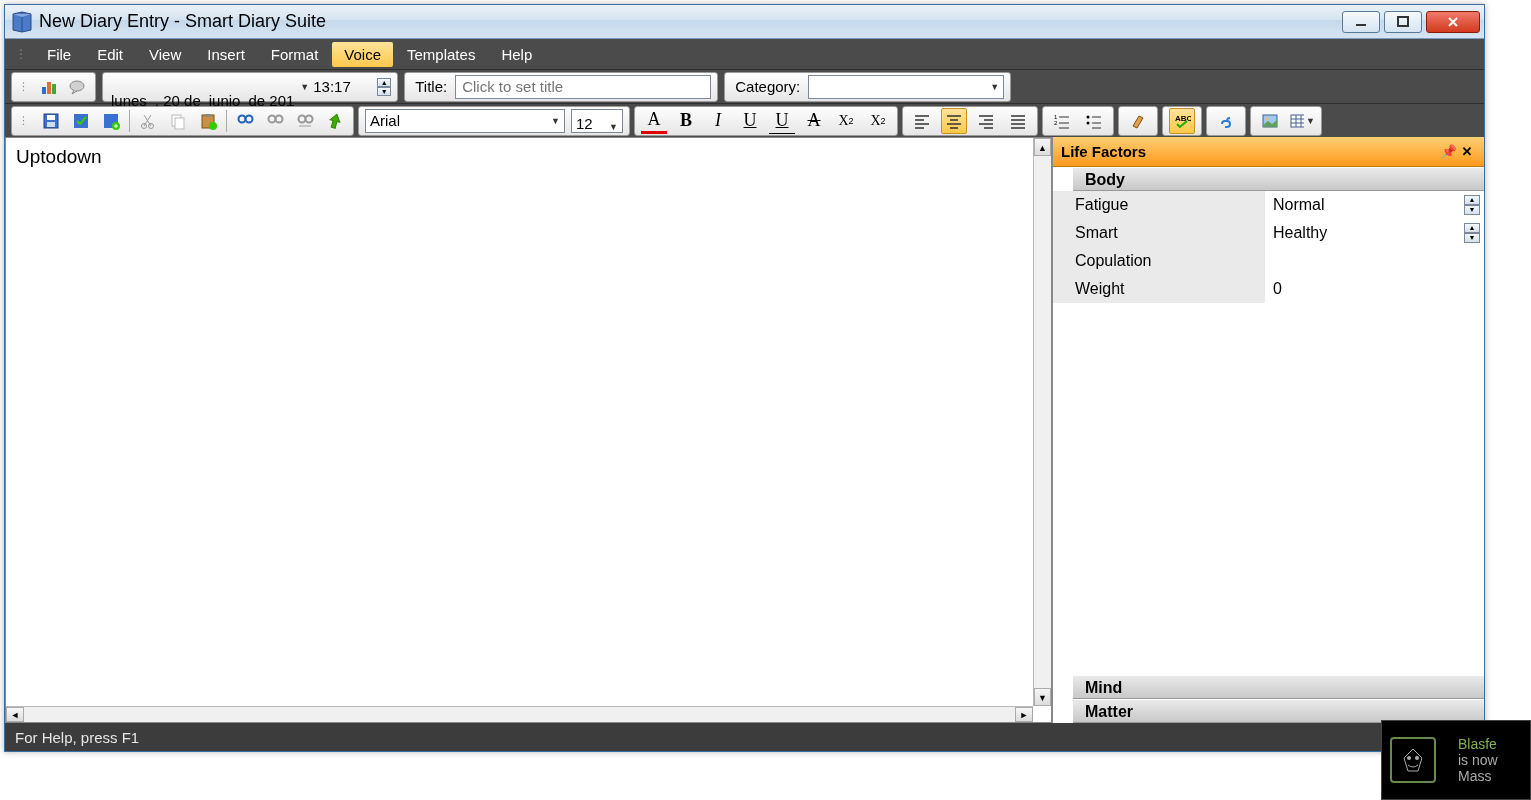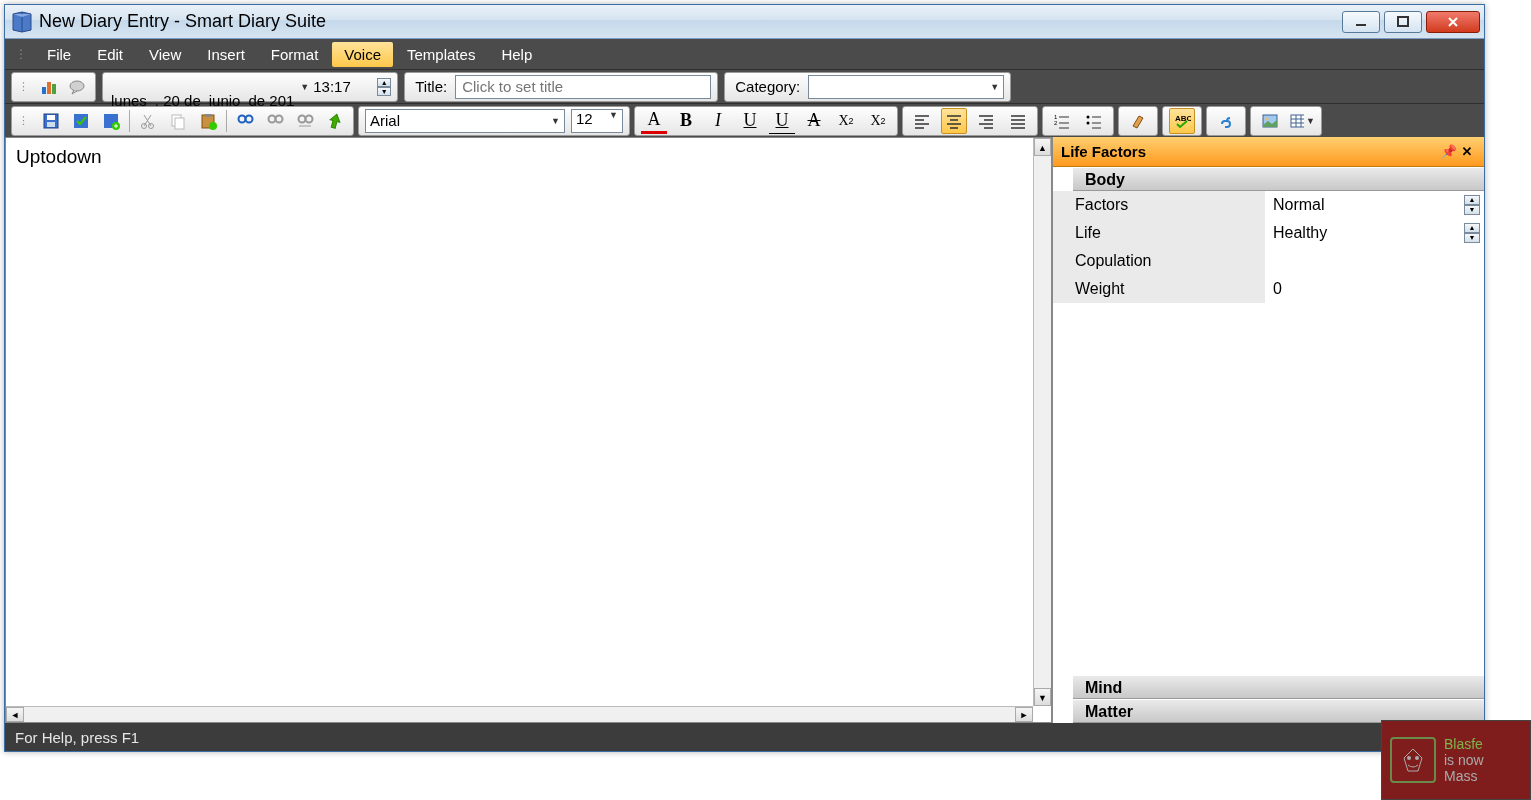--- a/index.html
+++ b/index.html
@@ -32,21 +32,21 @@
 .spin div { width: 14px; height: 9px; border: 1px solid #7a8a9a; background: linear-gradient(#f4f8fb,#d4e0ea); font-size: 7px; text-align: center; line-height: 7px; }
 .lbl { font-size: 15px; color: #000; padding: 0 4px; }
 .title-input { border: 1px solid #7a8a9a; height: 24px; width: 256px; font-size: 15px; padding: 0 6px; color: #0c4a6e; }
 .cat-select { border: 1px solid #7a8a9a; height: 24px; width: 196px; background: #fff; }
 
 
 .toolbar2 { height: 34px; background: #4b4b4b; display: flex; align-items: center; padding: 0 6px; gap: 4px; border-top: 1px solid #2f2f2f; }
 .tbflat { background: linear-gradient(#fefefe,#e6e6e6); border: 1px solid #9a9a9a; border-radius: 3px; height: 30px; display: flex; align-items: center; padding: 0 6px; gap: 6px; }
 .tbflat .sep { width: 1px; height: 22px; background: #aaa; }
 .font-select { border: 1px solid #7a8a9a; height: 24px; width: 200px; font-size: 15px; padding: 0 4px; background: #fff; display: flex; align-items: center; justify-content: space-between; }
-.size-select { border: 1px solid #7a8a9a; height: 24px; width: 52px; font-size: 15px; padding: 0 4px; background: #fff; display: flex; align-items: flex-start; justify-content: space-between; }
+.size-select { border: 1px solid #7a8a9a; height: 24px; width: 52px; font-size: 15px; padding: 0 4px; background: #fff; display: flex; align-items: flex-end; justify-content: space-between; }
 .fmt-btn { width: 26px; height: 26px; display: flex; align-items: center; justify-content: center; font-size: 18px; font-family: 'Times New Roman', serif; cursor: default; }
 .fmt-btn.active { background: linear-gradient(#ffe39a,#ffc84a); border: 1px solid #c89020; border-radius: 2px; }
 
 
 .main { display: flex; height: calc(100% - 34px - 30px - 34px - 34px - 28px); }
 .editor-wrap { flex: 1; position: relative; border: 1px solid #888; margin: 0; }
 .editor { width: calc(100% - 18px); height: calc(100% - 16px); padding: 8px 10px; font-size: 19px; overflow: auto; }
 .vscroll { position: absolute; right: 0; top: 0; width: 18px; height: calc(100% - 16px); background: #f0f0f0; border-left: 1px solid #bbb; }
 .vscroll .up, .vscroll .down { height: 18px; background: linear-gradient(#f6f6f6,#ddd); text-align: center; font-size: 9px; line-height: 18px; border: 1px solid #aaa; }
 .vscroll .down { position: absolute; bottom: 0; width: 100%; }
@@ -66,21 +66,21 @@
 .factor-row .spinv div { width: 16px; height: 10px; border: 1px solid #7a8a9a; background: linear-gradient(#f4f8fb,#d4e0ea); font-size: 7px; text-align: center; }
 .factors-body { flex: 1; overflow: auto; background: #fff; }
 
 
 .statusbar { height: 28px; background: #3c3c3c; color: #e6e6e6; display: flex; align-items: center; padding: 0 10px; font-size: 15px; }
 .statusbar .sp { flex: 1; }
 .statusbar .dim { color: #7a7a7a; margin: 0 8px; }
 .statusbar .act { color: #eee; margin: 0 8px; }
 
 
-.notif { position: absolute; right: 0; bottom: 0; width: 150px; height: 80px; background: #7f1d1d; border: 1px solid #444; color: #7fb44a; padding: 8px; font-size: 14px; display: flex; gap: 8px; align-items: center; }
+.notif { position: absolute; right: 0; bottom: 0; width: 150px; height: 80px; background: #000000; border: 1px solid #444; color: #7fb44a; padding: 8px; font-size: 14px; display: flex; gap: 22px; align-items: center; }
 .notif .nicon { width: 46px; height: 46px; border: 2px solid #6a8a4a; border-radius: 4px; display: flex; align-items: center; justify-content: center; color: #ccc; }
 
 svg { display: block; }
 </style>
 </head>
 <body>
 
 <div class="window">
 
   <div class="titlebar">
@@ -348,31 +348,31 @@
     <div class="sidepanel">
       <div class="panel-hdr">
         <span>Life Factors</span>
         <span class="sp"></span>
         <span class="pin">📌</span>
         <span class="x">✕</span>
       </div>
       <div class="section-hdr">Body</div>
       <div class="factors-body" id="factors-body">
           <div class="factor-row">
-            <div class="flabel">Factors</div>
+            <div class="flabel">Fatigue</div>
             <div class="fval">
               <span>Normal</span>
               <span class="spinv">
                 <div>▲</div>
                 <div>▼</div>
               </span>
             </div>
           </div>
           <div class="factor-row">
-            <div class="flabel">Life</div>
+            <div class="flabel">Smart</div>
             <div class="fval">
               <span>Healthy</span>
               <span class="spinv">
                 <div>▲</div>
                 <div>▼</div>
               </span>
             </div>
           </div>
           <div class="factor-row">
             <div class="flabel">Copulation</div>

